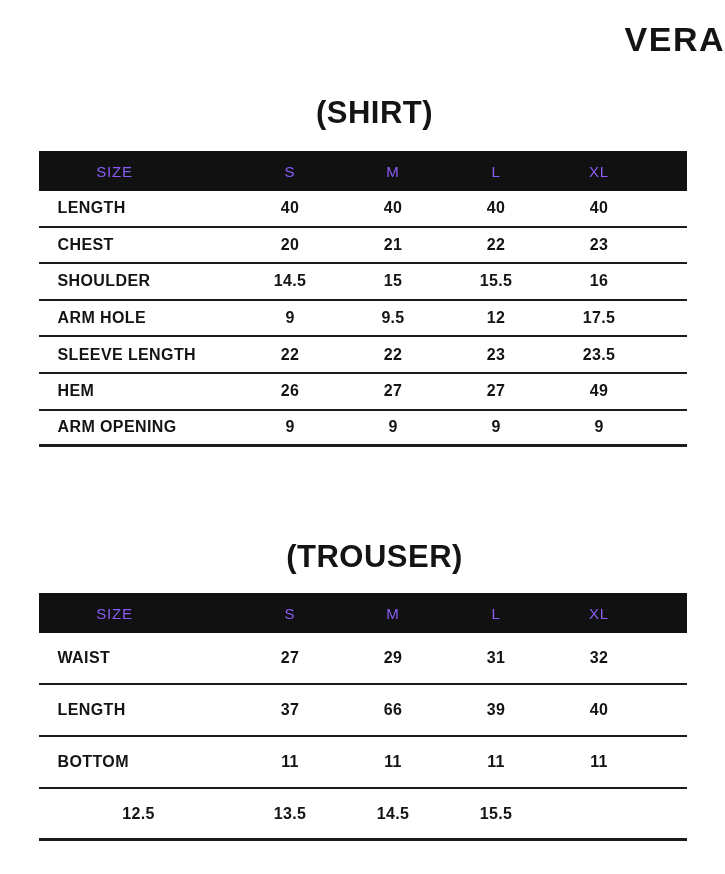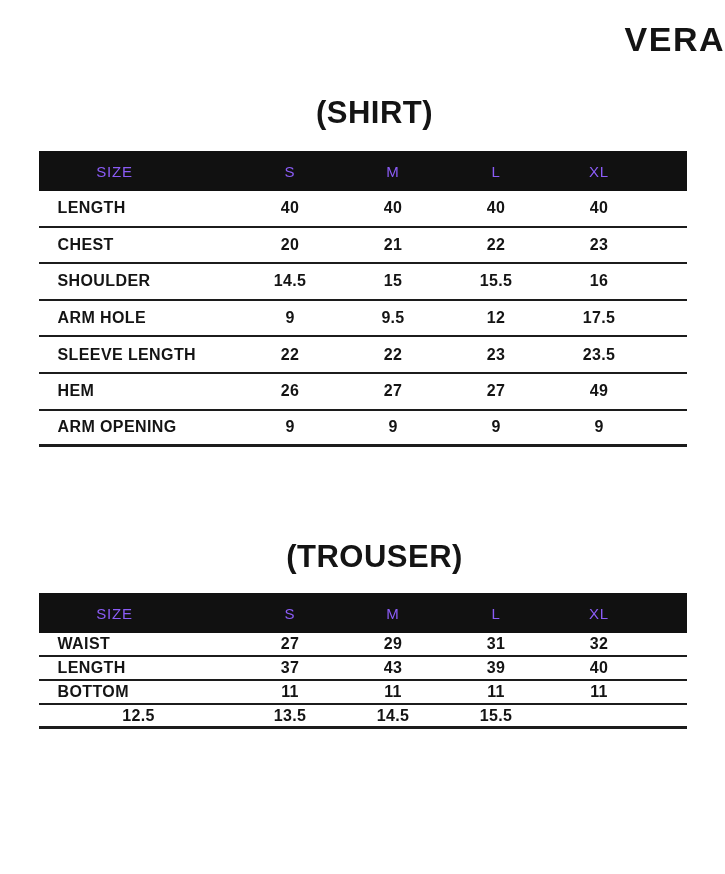--- a/index.html
+++ b/index.html
@@ -26,21 +26,21 @@
     font-size:15px; font-weight:400; letter-spacing:0.8px;
   }
   .t-head .hc { text-align:center; }
   .t-head .hc-size { padding-right:48px; }
   .t-row {
     display:grid; grid-template-columns:200px repeat(4,103px);
     padding-right:36px; height:36.6px; align-items:center;
     border-bottom:2px solid #1c1c1c;
     font-size:16px; font-weight:700;
   }
-  .trouser-table .t-row { height:24px; }
+  .trouser-table .t-row { height:52px; }
   .t-row:last-child { border-bottom:3px solid #1c1c1c; }
   .t-row .rl { padding-left:19px; letter-spacing:0.4px; }
   .t-row .cv { text-align:center; letter-spacing:0.3px; }
 </style>
 </head>
 <body>
 
 <div class="page">
 
   <div class="brand-title">VERA</div>
@@ -119,21 +119,21 @@
     <div class="t-row">
       <div class="rl">WAIST</div>
       <div class="cv">27</div>
       <div class="cv">29</div>
       <div class="cv">31</div>
       <div class="cv">32</div>
     </div>
     <div class="t-row">
       <div class="rl">LENGTH</div>
       <div class="cv">37</div>
-      <div class="cv">43</div>
+      <div class="cv">66</div>
       <div class="cv">39</div>
       <div class="cv">40</div>
     </div>
     <div class="t-row">
       <div class="rl">BOTTOM</div>
       <div class="cv">11</div>
       <div class="cv">11</div>
       <div class="cv">11</div>
       <div class="cv">11</div>
     </div>

